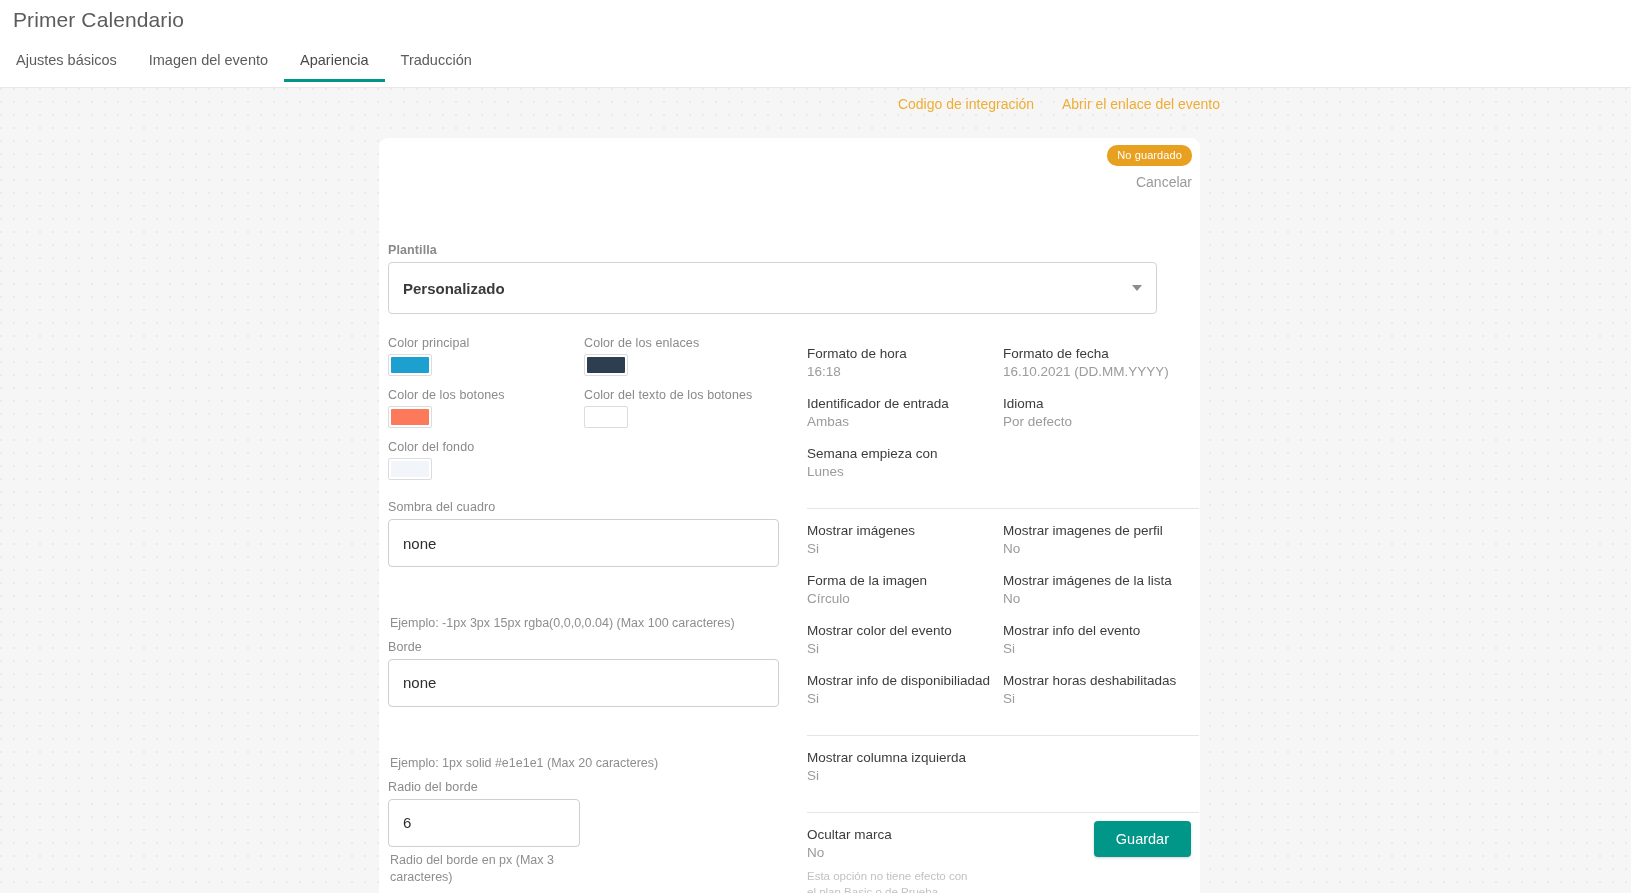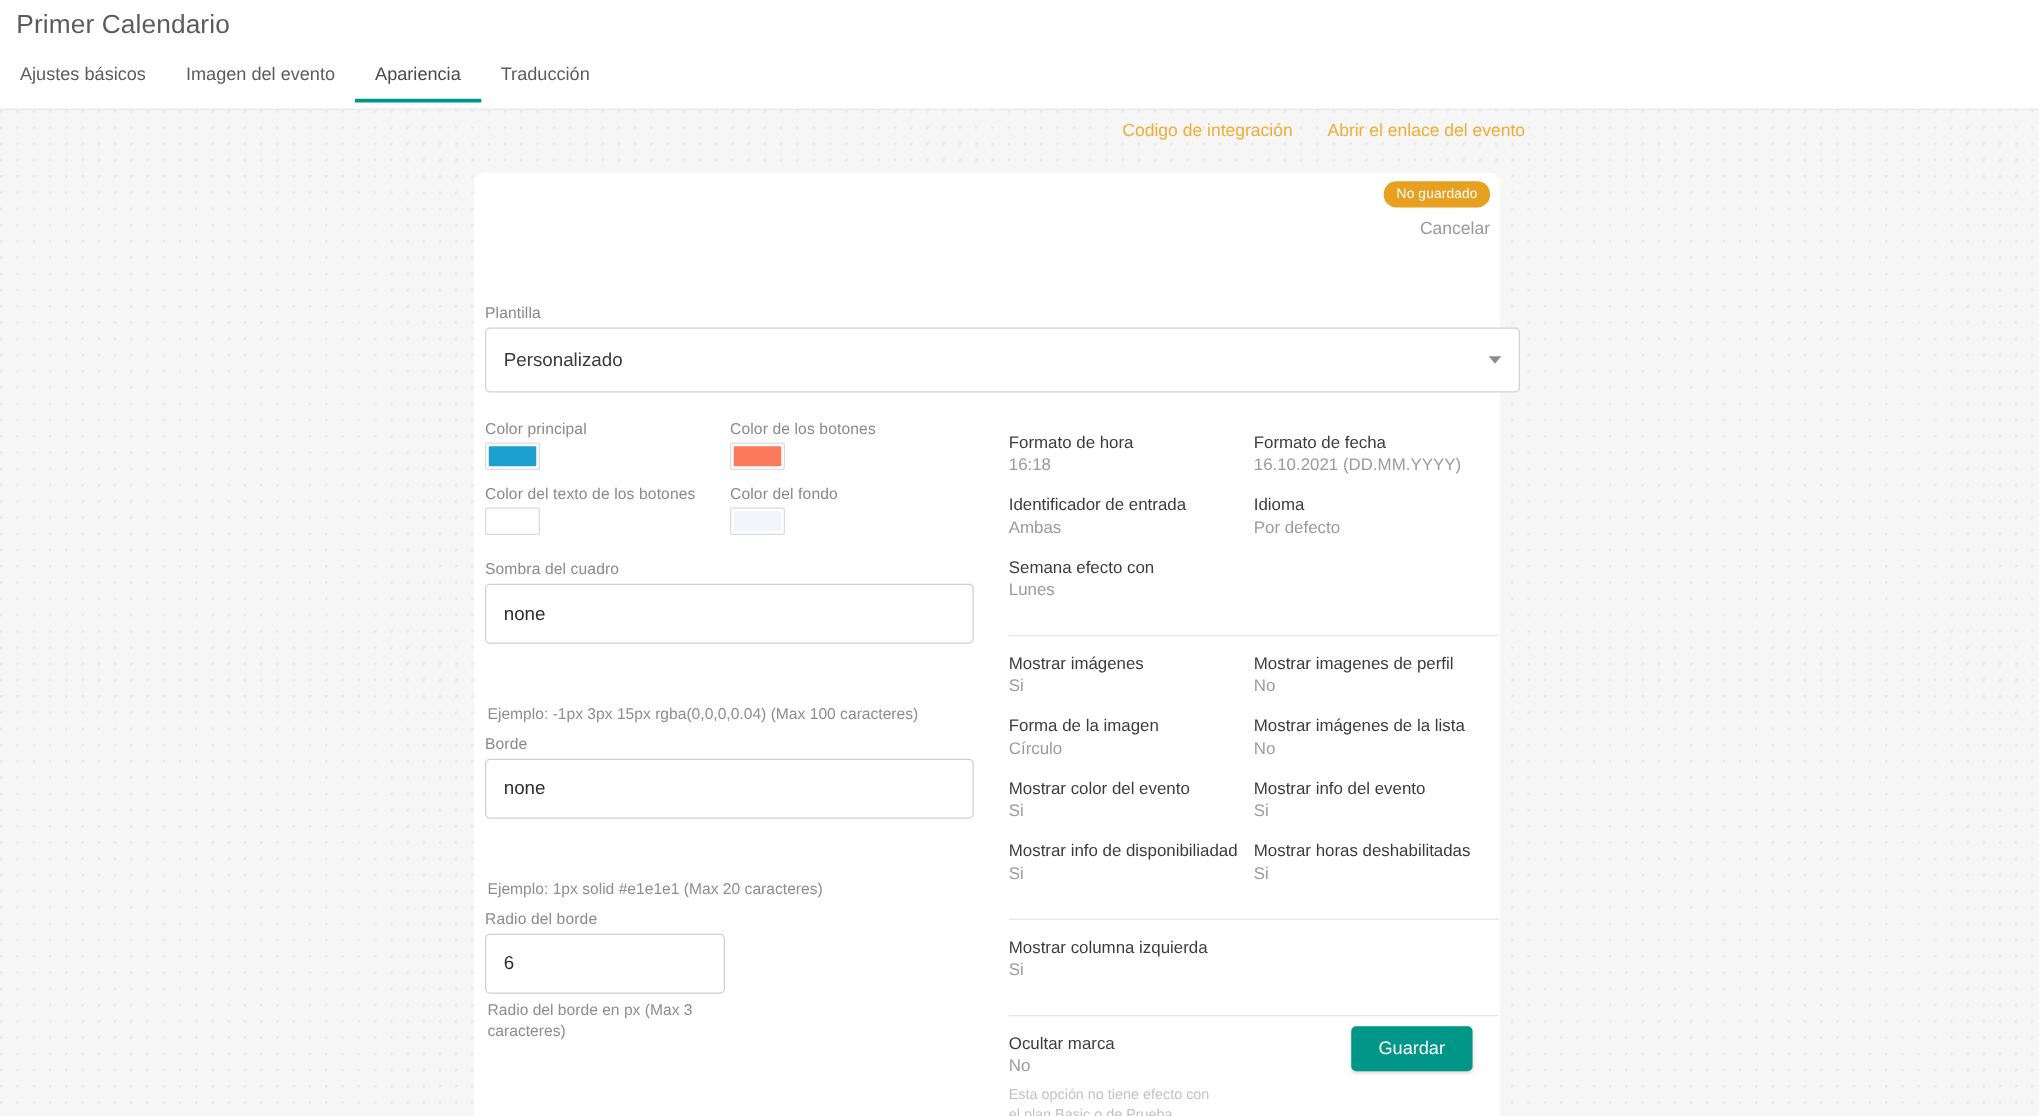--- a/index.html
+++ b/index.html
@@ -127,21 +127,22 @@
     color: #8a8a8a;
     margin-bottom: 5px;
     letter-spacing: 0.1px;
   }
 
   
   .template-block {
     position: absolute;
     left: 9px;
     top: 105px;
-    width: 828px;
+    width: 769px;
+    font-weight: bold;
   }
   .select-box {
     position: relative;
     height: 52px;
     border: 1px solid #d2d2d2;
     border-radius: 4px;
     background: #fff;
     display: flex;
     align-items: center;
     padding: 0 14px;
@@ -250,21 +251,21 @@
     font-size: 11.5px;
     color: #c2c2c2;
     line-height: 1.35;
     max-width: 170px;
     margin-top: 9px;
   }
 
   
   .save-btn {
     position: absolute;
-    right: 22px;
+    right: 9px;
     bottom: 38px;
     background: #009688;
     color: #ffffff;
     border: none;
     border-radius: 4px;
     font-size: 14.5px;
     font-family: "Liberation Sans", sans-serif;
     padding: 0 22px;
     height: 36px;
     cursor: pointer;
@@ -309,20 +310,26 @@
     <div class="left-col">
 
       <div class="color-grid">
         <div class="color-item">
           <div class="field-label">Color principal</div>
           <div class="swatch-frame">
             <div class="swatch" style="background: rgb(27, 160, 208);"></div>
           </div>
         </div>
         <div class="color-item">
+          <div class="field-label">Color de los enlaces</div>
+          <div class="swatch-frame">
+            <div class="swatch" style="background: rgb(45, 62, 80);"></div>
+          </div>
+        </div>
+        <div class="color-item">
           <div class="field-label">Color de los botones</div>
           <div class="swatch-frame">
             <div class="swatch" style="background: rgb(252, 122, 91);"></div>
           </div>
         </div>
         <div class="color-item">
           <div class="field-label">Color del texto de los botones</div>
           <div class="swatch-frame">
             <div class="swatch" style="background: rgb(255, 255, 255);"></div>
           </div>
@@ -369,21 +376,21 @@
           </div>
           <div class="pair-item">
             <div class="pair-key">Identificador de entrada</div>
             <div class="pair-val">Ambas</div>
           </div>
           <div class="pair-item">
             <div class="pair-key">Idioma</div>
             <div class="pair-val">Por defecto</div>
           </div>
           <div class="pair-item">
-            <div class="pair-key">Semana efecto con</div>
+            <div class="pair-key">Semana empieza con</div>
             <div class="pair-val">Lunes</div>
           </div>
         </div>
       </div>
 
       <div class="section">
         <div class="pair-grid">
           <div class="pair-item">
             <div class="pair-key">Mostrar imágenes</div>
             <div class="pair-val">Si</div>

